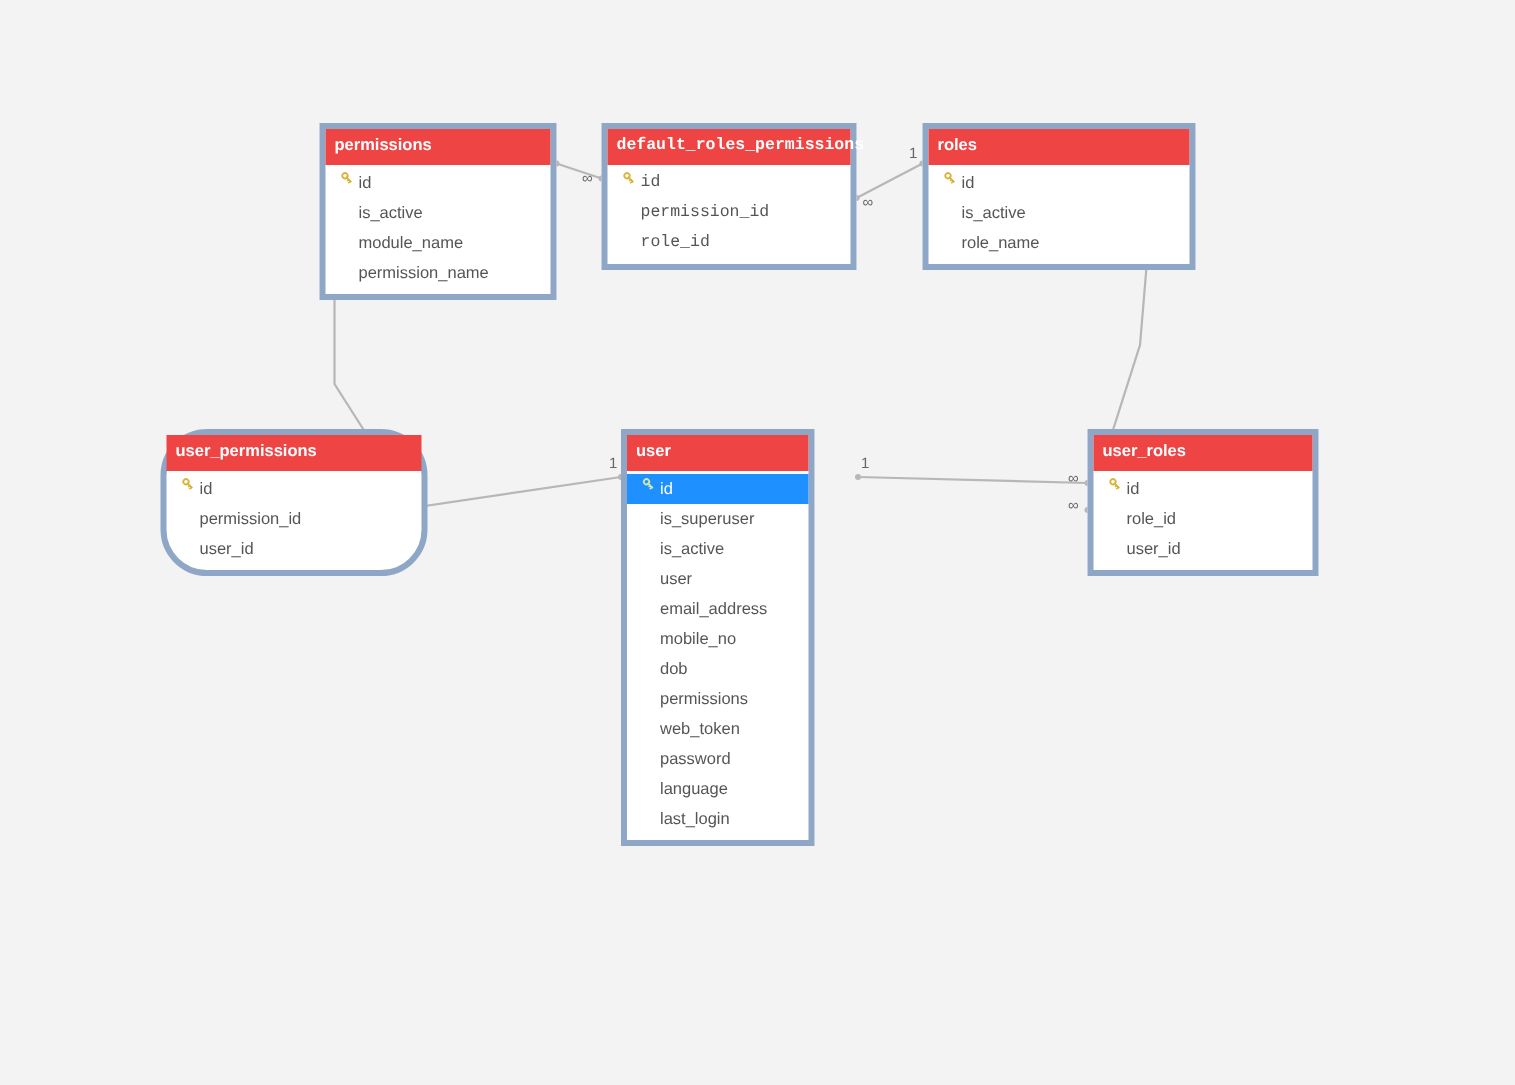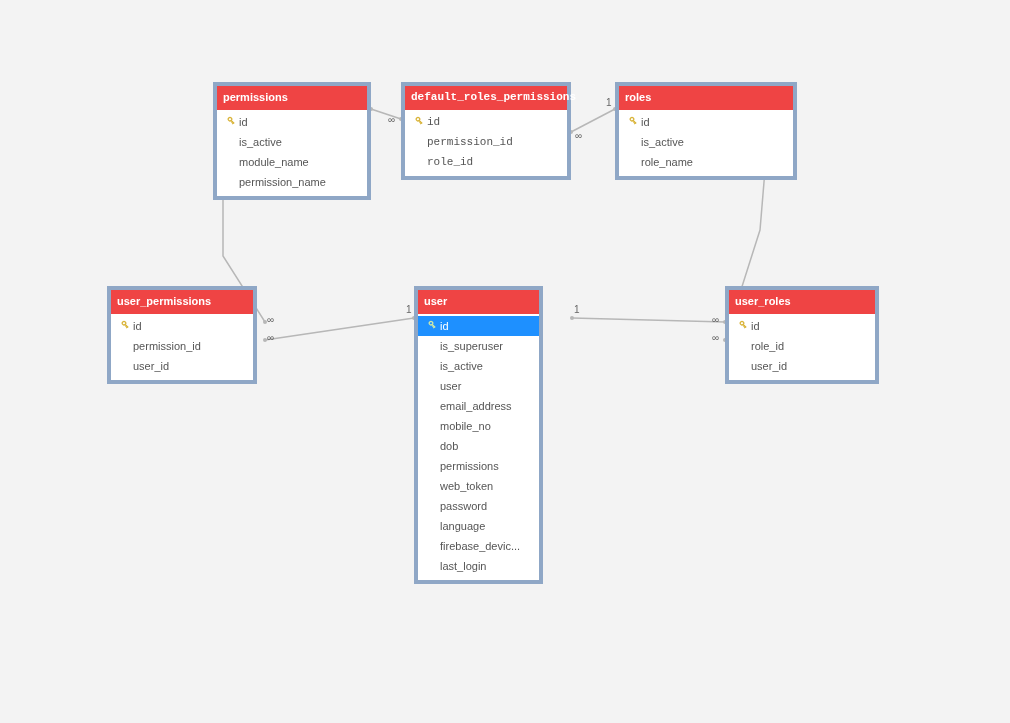--- a/index.html
+++ b/index.html
@@ -38,21 +38,21 @@
     font-weight: bold;
     font-size: 11px;
     padding: 4px 6px 6px 6px;
     line-height: 14px;
   }
   .entity-body {
     padding: 2px 0 4px 0;
   }
   .field {
     display: flex;
-    align-items: center;
+    align-items: flex-start;
     padding: 2px 6px 2px 6px;
     line-height: 16px;
     white-space: nowrap;
   }
   .field.selected {
     background: #1e90ff;
     color: #fff;
   }
   .key-slot {
     width: 14px;
@@ -180,21 +180,21 @@
         <div class="field">
           <span class="key-slot"></span>
           <span>is_active</span>
         </div>
         <div class="field">
           <span class="key-slot"></span>
           <span>role_name</span>
         </div>
       </div>
     </div>
-    <div class="entity" style="left: 107px; top: 286px; width: 150px;">
+    <div class="entity" style="left: 107px; top: 286px; width: 178px; border-radius: 31px;">
       <div class="entity-header">user_permissions</div>
       <div class="entity-body">
         <div class="field">
           <span class="key-slot">
             <svg width="12" height="12" viewBox="0 0 24 24">
               <g transform="rotate(45 12 12)">
                 <circle cx="8" cy="8" r="3.5" fill="none" stroke="#d9b43a" stroke-width="2.5"></circle>
                 <rect x="10" y="7" width="10" height="2.5" fill="#d9b43a"></rect>
                 <rect x="17" y="7" width="2.2" height="5" fill="#d9b43a"></rect>
                 <rect x="14" y="7" width="2" height="4" fill="#d9b43a"></rect>
@@ -264,24 +264,20 @@
         <div class="field">
           <span class="key-slot"></span>
           <span>password</span>
         </div>
         <div class="field">
           <span class="key-slot"></span>
           <span>language</span>
         </div>
         <div class="field">
           <span class="key-slot"></span>
-          <span>firebase_devic...</span>
-        </div>
-        <div class="field">
-          <span class="key-slot"></span>
           <span>last_login</span>
         </div>
       </div>
     </div>
     <div class="entity" style="left: 725px; top: 286px; width: 154px;">
       <div class="entity-header">user_roles</div>
       <div class="entity-body">
         <div class="field">
           <span class="key-slot">
             <svg width="12" height="12" viewBox="0 0 24 24">

